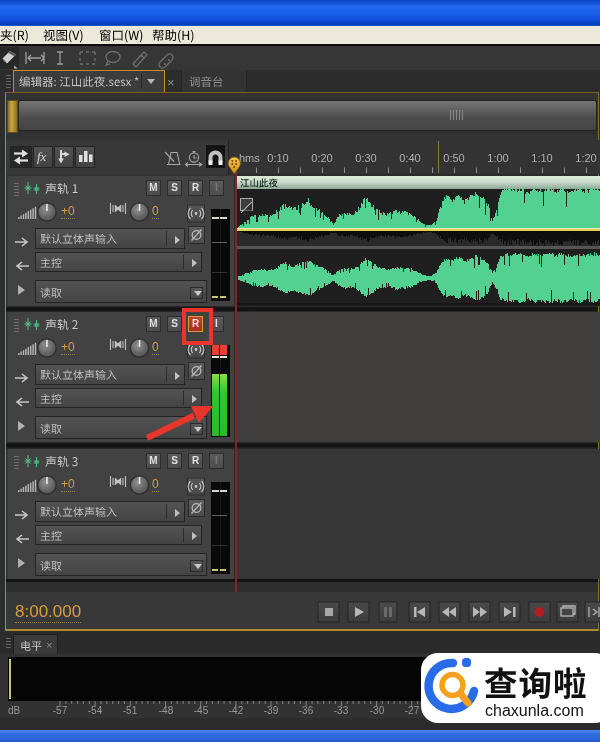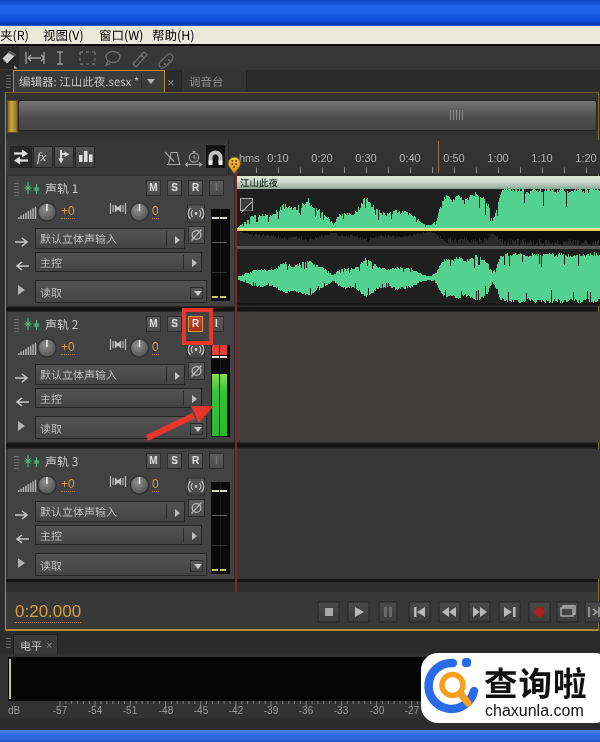--- a/index.html
+++ b/index.html
@@ -383,21 +383,21 @@
       <path d="M1.2 7.2a6.1 6.1 0 0 1 12.2 0c0 3.4-2.6 5.2-6.1 10.6C3.8 12.4 1.2 10.6 1.2 7.2z" fill="url(#pin)" stroke="#7a5c12" stroke-width="0.9"></path>
       <g fill="#8a3a10">
         <circle cx="5.3" cy="5" r="1"></circle>
         <circle cx="9.1" cy="5" r="1"></circle>
         <circle cx="5.3" cy="8" r="1"></circle>
         <circle cx="9.1" cy="8" r="1"></circle>
         <circle cx="7.2" cy="11" r="1"></circle>
       </g>
     </svg>
     <div class="abs" style="left:6px;top:592px;width:592px;height:37px;background:#383838"></div>
-    <div class="abs" style="left:15px;top:602px;color:#d89e3e;font:17px 'Liberation Sans',sans-serif;border-bottom:1px dotted #a8792e">0:20.000</div>
+    <div class="abs" style="left:15px;top:602px;color:#d89e3e;font:17px 'Liberation Sans',sans-serif;border-bottom:1px dotted #a8792e">8:00.000</div>
     <svg class="abs" style="left:0;top:0" width="600" height="742">
       <defs>
         <linearGradient id="tb" x1="0" y1="0" x2="0" y2="1">
           <stop offset="0" stop-color="#4a4a4a"></stop>
           <stop offset="1" stop-color="#3c3c3c"></stop>
         </linearGradient>
       </defs>
       <rect x="318" y="602" width="21" height="20" fill="url(#tb)" stroke="#252525"></rect>
       <rect x="325" y="608" width="8" height="8" fill="#a8a8a8"></rect>
       <rect x="348" y="602" width="21" height="20" fill="url(#tb)" stroke="#252525"></rect>

